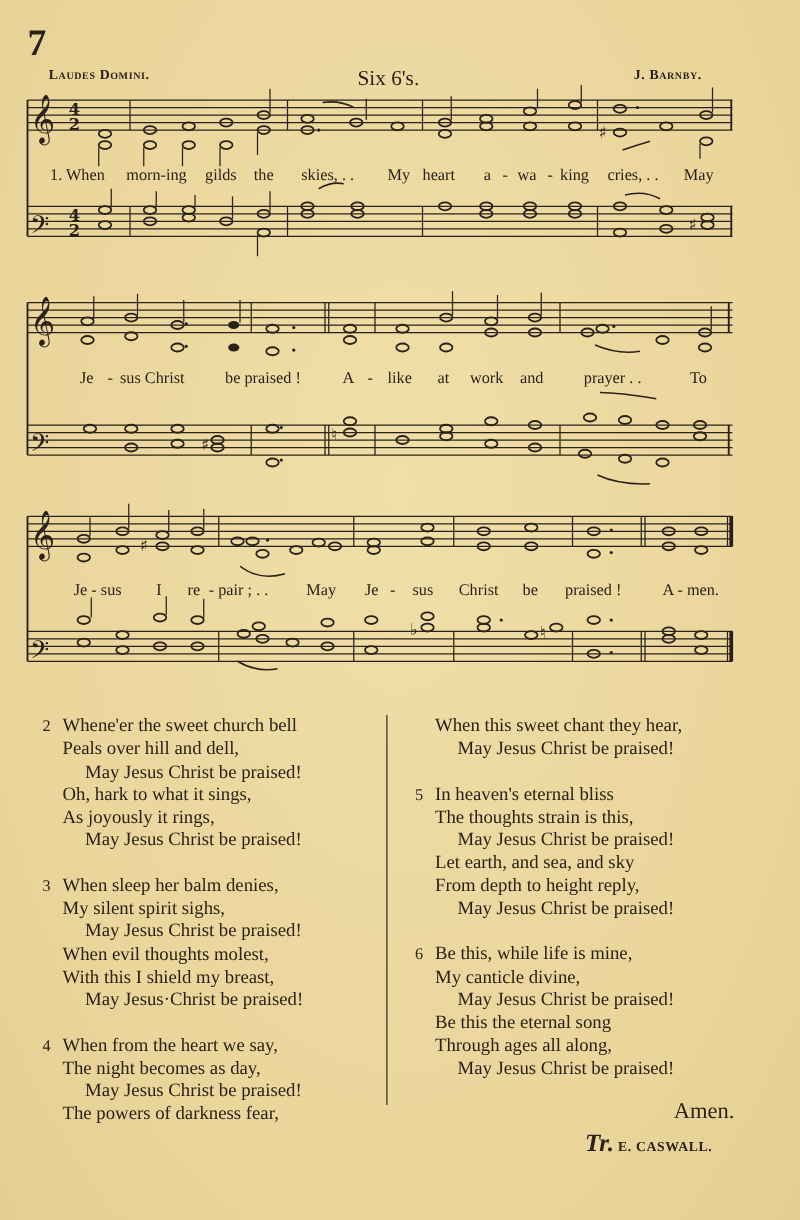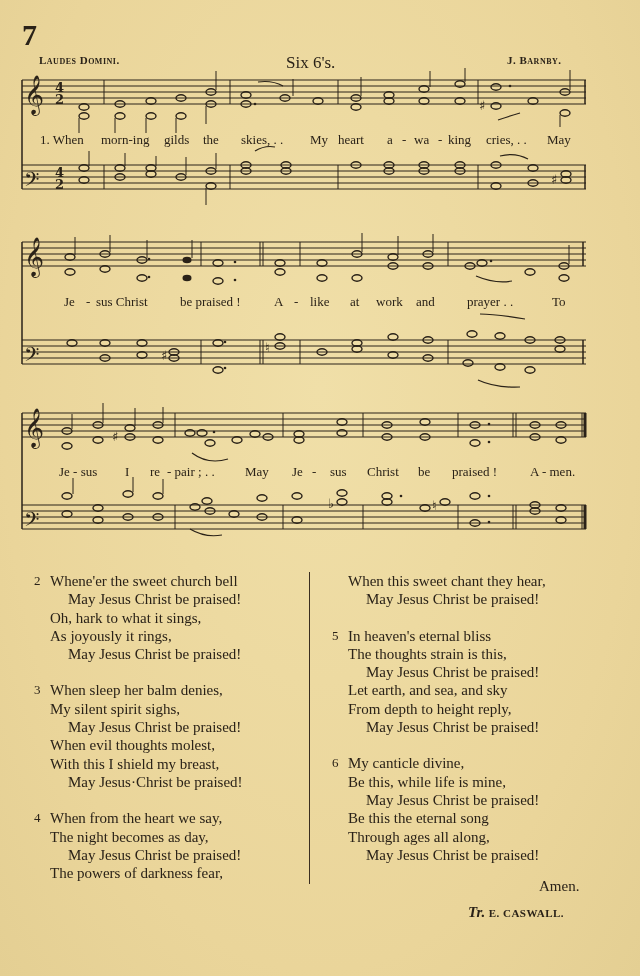--- a/index.html
+++ b/index.html
@@ -19,23 +19,23 @@
   svg.score { position:absolute; left:0; top:0; }
   .lyric { position:absolute; font-size:13px; font-family:"Liberation Serif", serif; white-space:pre;text-align:right; }
   .verses { position:absolute; top:572px; font-family:"Liberation Serif", serif; font-size:15px; line-height:18.3px; }
   .verse-col-left { left:34px; }
   .verse-col-right { left:332px; }
   .verse { margin-bottom:18px; position:relative; }
   .vline { display:block; padding-left:16px; white-space:nowrap; }
   .vline.indent { padding-left:34px; }
   .vnum { position:absolute; left:0; font-size:13px; }
   .col-divider { position:absolute; left:309px; top:572px; width:1px; height:312px; background:#3a2e20; }
-  .amen { position:absolute; left:539px; top:878px; font-size:15px; font-family:"Liberation Serif", serif; }
+  .amen { position:absolute; left:539px; top:878px; font-size:18px; font-family:"Liberation Serif", serif; }
   .translator { position:absolute; left:468px; top:904px; font-size:13px; font-family:"Liberation Serif", serif; font-weight:bold; }
-  .translator i { font-size:15px; }
+  .translator i { font-size:20px; }
   .translator .sc { font-size:11px; letter-spacing:0.5px; }
 </style>
 </head>
 <body>
 
 <div class="page">
 
   <div class="hymn-number">7</div>
   <div class="tune-name">Laudes Domini.</div>
   <div class="meter">Six 6's.</div>
@@ -452,20 +452,21 @@
     <span class="lyric" style="left:452px;top:464px">praised !</span>
     <span class="lyric" style="left:530px;top:464px">A - men.</span>
   </div>
 
   <div class="col-divider"></div>
 
   <div class="verses verse-col-left">
     <div class="verse">
       <span class="vnum">2</span>
       <span class="vline">Whene'er the sweet church bell</span>
+      <span class="vline">Peals over hill and dell,</span>
       <span class="vline indent">May Jesus Christ be praised!</span>
       <span class="vline">Oh, hark to what it sings,</span>
       <span class="vline">As joyously it rings,</span>
       <span class="vline indent">May Jesus Christ be praised!</span>
     </div>
     <div class="verse">
       <span class="vnum">3</span>
       <span class="vline">When sleep her balm denies,</span>
       <span class="vline">My silent spirit sighs,</span>
       <span class="vline indent">May Jesus Christ be praised!</span>
@@ -491,22 +492,22 @@
       <span class="vnum">5</span>
       <span class="vline">In heaven's eternal bliss</span>
       <span class="vline">The thoughts strain is this,</span>
       <span class="vline indent">May Jesus Christ be praised!</span>
       <span class="vline">Let earth, and sea, and sky</span>
       <span class="vline">From depth to height reply,</span>
       <span class="vline indent">May Jesus Christ be praised!</span>
     </div>
     <div class="verse">
       <span class="vnum">6</span>
+      <span class="vline">Be this, while life is mine,</span>
       <span class="vline">My canticle divine,</span>
-      <span class="vline">Be this, while life is mine,</span>
       <span class="vline indent">May Jesus Christ be praised!</span>
       <span class="vline">Be this the eternal song</span>
       <span class="vline">Through ages all along,</span>
       <span class="vline indent">May Jesus Christ be praised!</span>
     </div>
   </div>
 
   <div class="amen">Amen.</div>
   <div class="translator">
     <i>Tr.</i>

